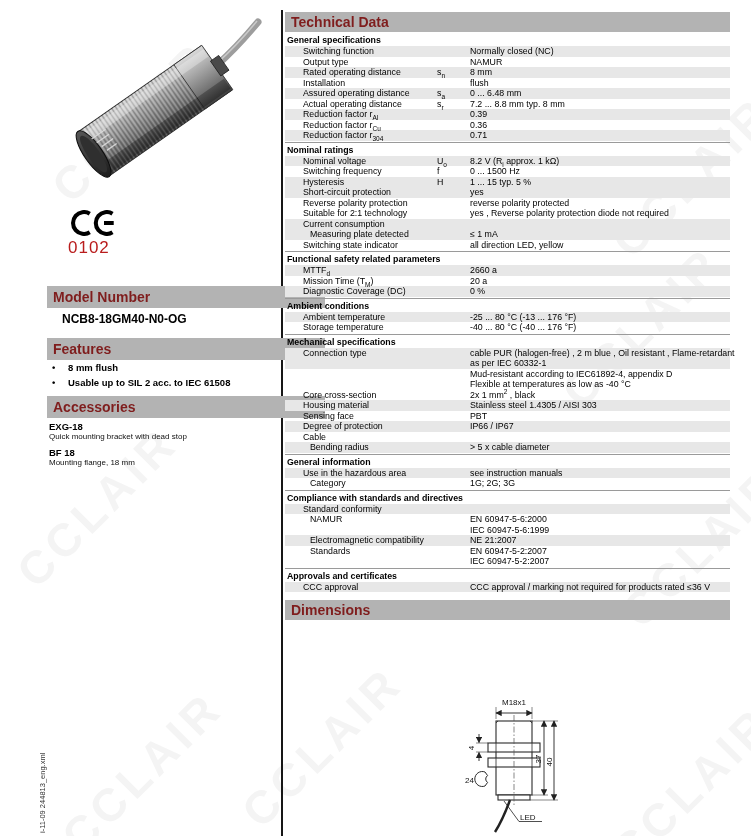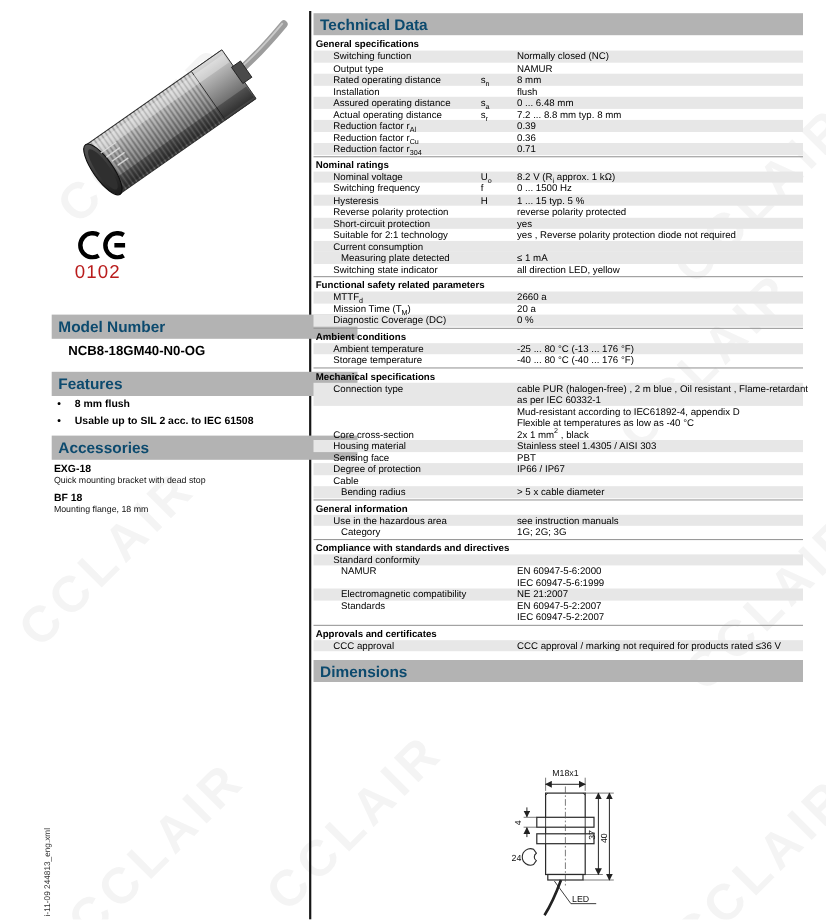--- a/index.html
+++ b/index.html
@@ -8,21 +8,21 @@
     background:#ffffff;color:#000;
     font-family:"Liberation Sans", sans-serif;
   }
   
   .wm{position:absolute;font-size:46px;font-weight:bold;letter-spacing:5px;
       color:rgba(70,70,70,0.06);transform:rotate(-45deg);white-space:nowrap;pointer-events:none}
   
   .divider{position:absolute;left:281px;top:10px;width:2px;height:826px;background:#161616}
   
   .bar{position:absolute;background:var(--bar,#b3b3b3);font-weight:bold;
-       display:flex;align-items:center;padding-left:6px;box-sizing:border-box;color:#0c4a6e}
+       display:flex;align-items:center;padding-left:6px;box-sizing:border-box;color:#7f1d1d}
   .bar.left{left:47px;width:278px;height:22px;font-size:14px}
   .bar.right{left:285px;width:445px;height:20px;font-size:14px}
   
   #photo{position:absolute;left:50px;top:14px}
   #ce{position:absolute;left:68px;top:210px}
   #ce-number{position:absolute;left:68px;top:238px;font-size:17px;letter-spacing:1px;color:#b91c1c}
   #model-value{position:absolute;left:62px;top:312px;font-size:12px;font-weight:bold}
   #features-list{position:absolute;left:52px;top:360px;font-size:9.5px;font-weight:bold;line-height:15px}
   .feat{display:flex}
   .feat .dot{width:16px;flex:none}
@@ -271,32 +271,32 @@
         <div class="vline">0 ... 1500 Hz</div>
       </div>
     </div>
     <div class="spec-row shade">
       <div class="cell label">Hysteresis</div>
       <div class="cell sym">H</div>
       <div class="cell val">
         <div class="vline">1 ... 15 typ. 5 %</div>
       </div>
     </div>
+    <div class="spec-row shade">
+      <div class="cell label">Short-circuit protection</div>
+      <div class="cell sym"></div>
+      <div class="cell val">
+        <div class="vline">yes</div>
+      </div>
+    </div>
     <div class="spec-row">
       <div class="cell label">Reverse polarity protection</div>
       <div class="cell sym"></div>
       <div class="cell val">
         <div class="vline">reverse polarity protected</div>
-      </div>
-    </div>
-    <div class="spec-row shade">
-      <div class="cell label">Short-circuit protection</div>
-      <div class="cell sym"></div>
-      <div class="cell val">
-        <div class="vline">yes</div>
       </div>
     </div>
     <div class="spec-row">
       <div class="cell label">Suitable for 2:1 technology</div>
       <div class="cell sym"></div>
       <div class="cell val">
         <div class="vline">yes , Reverse polarity protection diode not required</div>
       </div>
     </div>
     <div class="spec-row shade">

